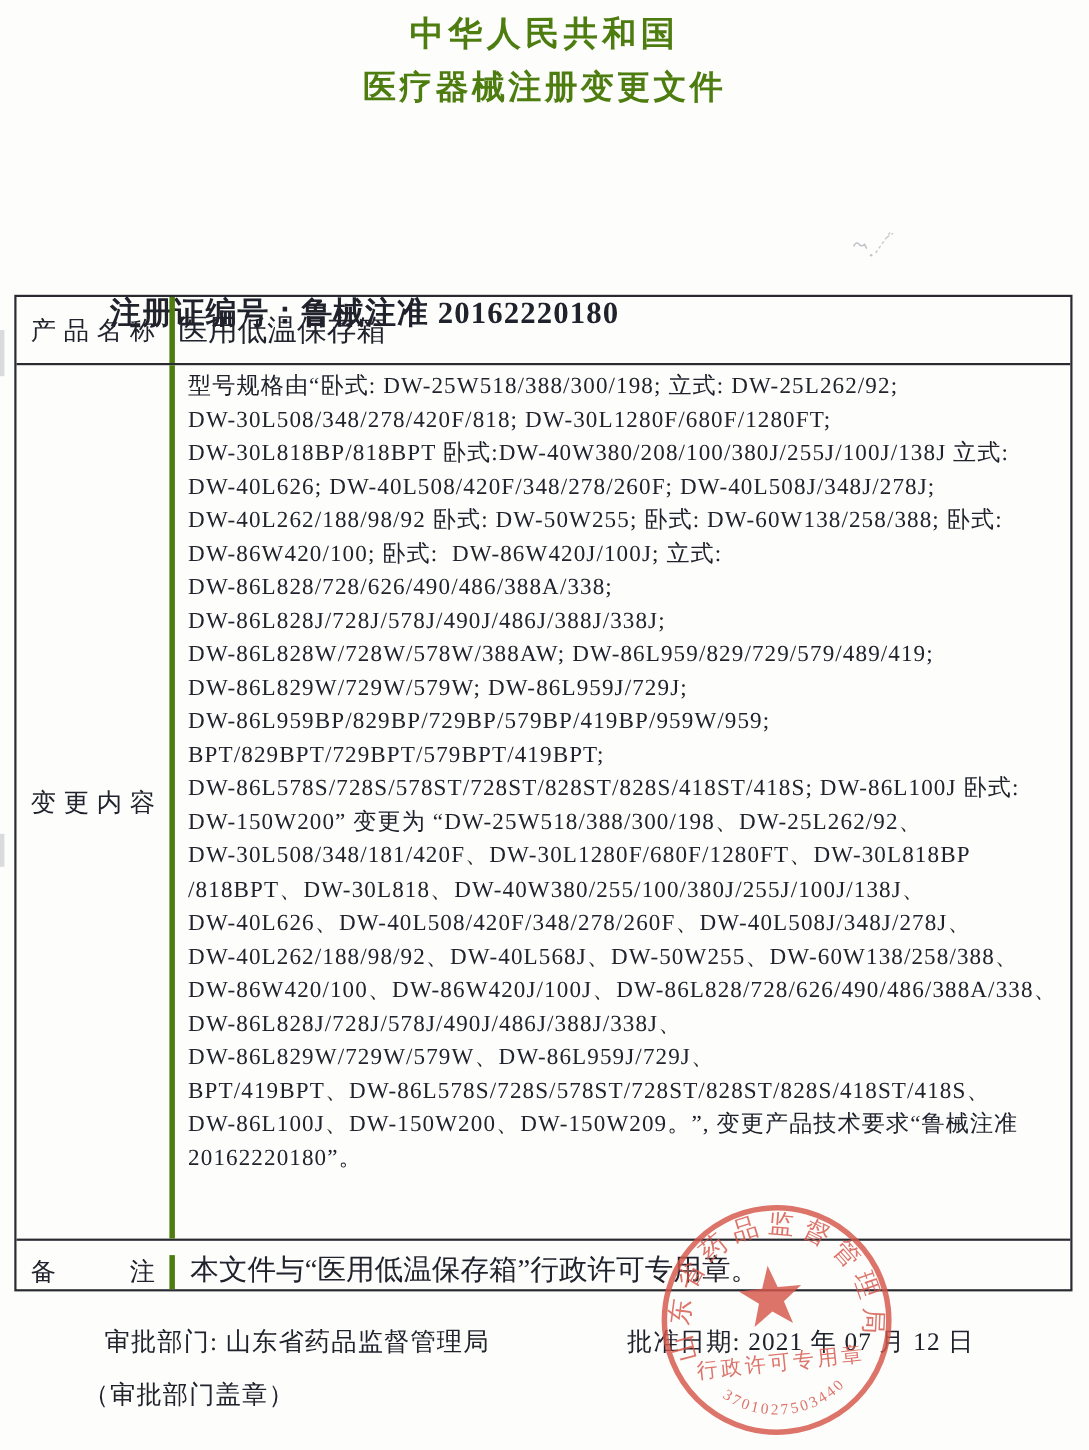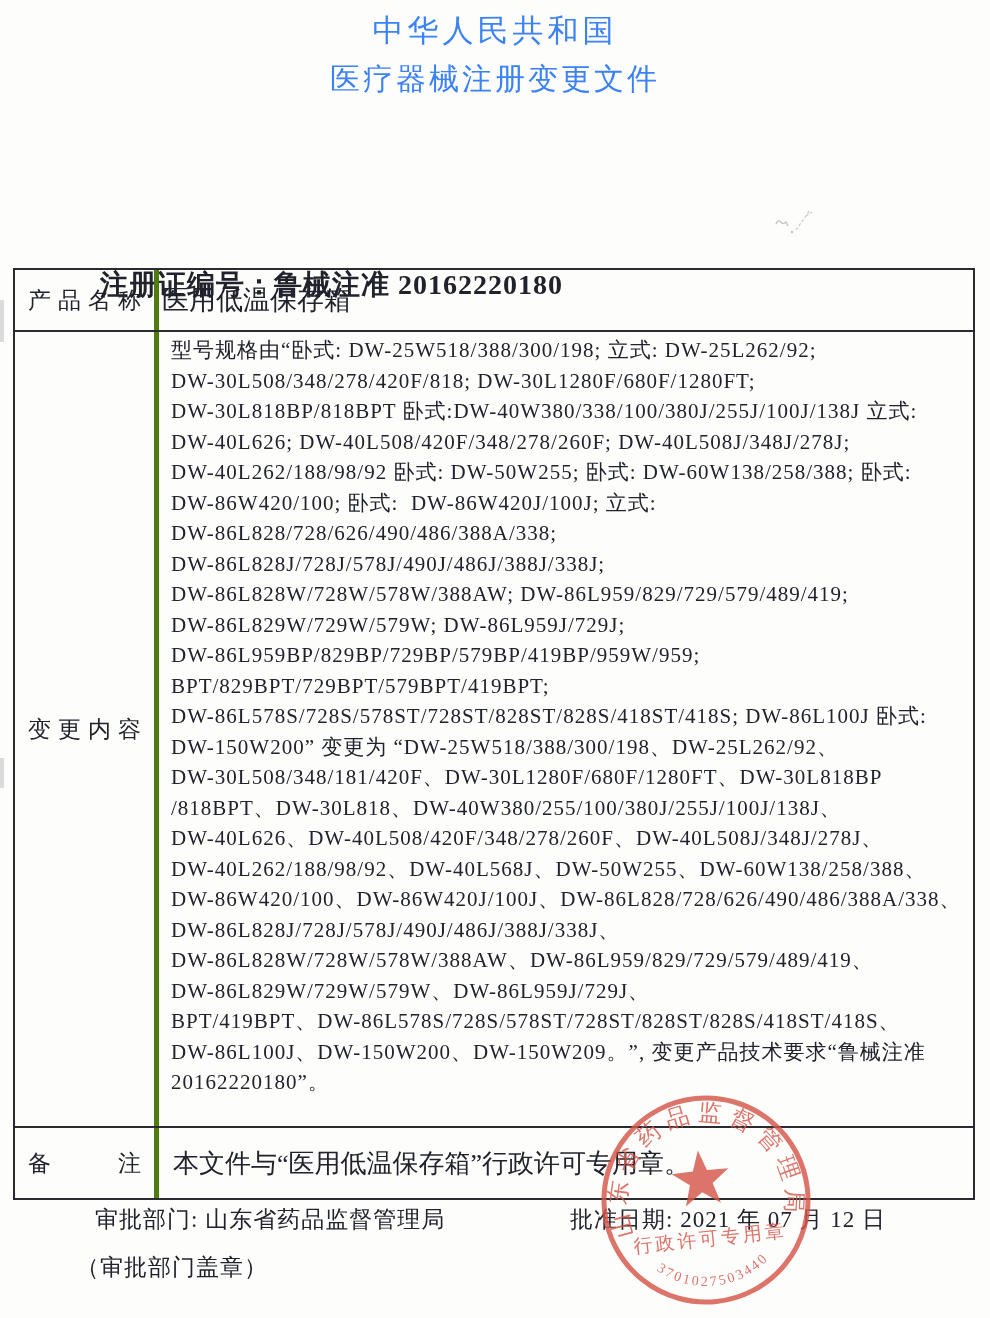--- a/index.html
+++ b/index.html
@@ -1,38 +1,38 @@
 <!DOCTYPE html>
 <html><head>
 <meta charset="utf-8">
 <style>
   html,body{margin:0;padding:0;}
   body{
     width:990px;height:1318px;position:relative;overflow:hidden;
     background:#fdfdfc;color:#20222c;
     font-family:"Liberation Serif","DejaVu Serif",serif;
   }
-  .doc-title{position:absolute;left:0;width:100%;text-align:center;font-weight:400;color:#3b82f6;}
+  .doc-title{position:absolute;left:0;width:100%;text-align:center;font-weight:700;color:#4d7c0f;}
   #title1{top:10px;font-size:31px;letter-spacing:4px;}
   #title2{top:59px;font-size:30px;letter-spacing:3px;}
   #regline{position:absolute;left:100px;top:218px;font-size:28px;font-weight:700;letter-spacing:1px;margin-top:48px;}
   
   .tbl{position:absolute;left:13px;top:268px;width:958px;border:2px solid #2a2b31;background:transparent;}
   .trow{display:flex;border-bottom:2px solid #2a2b31;}
   .trow:last-child{border-bottom:none;}
   .cell-label{flex:0 0 139px;width:139px;border-right:5px solid #4d7c0f;
     display:flex;align-items:center;justify-content:center;font-size:23px;font-weight:400;}
   .cell-label .lbl{width:113px;text-align:justify;text-align-last:justify;}
   .cell-content{flex:1 1 auto;min-width:0;overflow:hidden;}
   .row-product{height:60px;}
   .row-product .cell-content{display:flex;align-items:center;padding-left:3px;font-size:27px;}
   .row-change{height:794px;}
   .row-change .cell-content{padding:3px 2px 12px 12px;}
   .row-change .line{font-size:21px;line-height:30.5px;letter-spacing:1px;white-space:pre;}
-  .row-note{height:70px;}
+  .row-note{height:44px;align-items:flex-end;}
   .row-note .cell-content{display:flex;align-items:center;padding-left:14px;font-size:26px;}
   .line{white-space:pre;}
   
   .foot{position:absolute;font-size:23px;letter-spacing:1px;}
   #dept{left:95px;top:1204px;}
   #date{left:570px;top:1204px;}
   #sealnote{left:76px;top:1252px;}
   
   #stamp{position:absolute;left:593px;top:1087px;width:226px;height:226px;
     transform:rotate(-6deg);opacity:0.82;pointer-events:none;}
@@ -66,39 +66,38 @@
         <div class="pline">医用低温保存箱</div>
       </div>
   </div>
   <div class="trow row-change">
     <div class="cell-label">
       <span class="lbl">变更内容</span>
     </div>
     <div class="cell-content">
         <div class="line">型号规格由“卧式: DW-25W518/388/300/198; 立式: DW-25L262/92;</div>
         <div class="line">DW-30L508/348/278/420F/818; DW-30L1280F/680F/1280FT;</div>
-        <div class="line">DW-30L818BP/818BPT 卧式:DW-40W380/338/100/380J/255J/100J/138J 立式:</div>
+        <div class="line">DW-30L818BP/818BPT 卧式:DW-40W380/208/100/380J/255J/100J/138J 立式:</div>
         <div class="line">DW-40L626; DW-40L508/420F/348/278/260F; DW-40L508J/348J/278J;</div>
         <div class="line">DW-40L262/188/98/92 卧式: DW-50W255; 卧式: DW-60W138/258/388; 卧式:</div>
         <div class="line">DW-86W420/100; 卧式:  DW-86W420J/100J; 立式:</div>
         <div class="line">DW-86L828/728/626/490/486/388A/338;</div>
         <div class="line">DW-86L828J/728J/578J/490J/486J/388J/338J;</div>
         <div class="line">DW-86L828W/728W/578W/388AW; DW-86L959/829/729/579/489/419;</div>
         <div class="line">DW-86L829W/729W/579W; DW-86L959J/729J;</div>
         <div class="line">DW-86L959BP/829BP/729BP/579BP/419BP/959W/959;</div>
         <div class="line">BPT/829BPT/729BPT/579BPT/419BPT;</div>
         <div class="line">DW-86L578S/728S/578ST/728ST/828ST/828S/418ST/418S; DW-86L100J 卧式:</div>
         <div class="line">DW-150W200” 变更为 “DW-25W518/388/300/198、DW-25L262/92、</div>
         <div class="line">DW-30L508/348/181/420F、DW-30L1280F/680F/1280FT、DW-30L818BP</div>
         <div class="line">/818BPT、DW-30L818、DW-40W380/255/100/380J/255J/100J/138J、</div>
         <div class="line">DW-40L626、DW-40L508/420F/348/278/260F、DW-40L508J/348J/278J、</div>
         <div class="line">DW-40L262/188/98/92、DW-40L568J、DW-50W255、DW-60W138/258/388、</div>
         <div class="line">DW-86W420/100、DW-86W420J/100J、DW-86L828/728/626/490/486/388A/338、</div>
         <div class="line">DW-86L828J/728J/578J/490J/486J/388J/338J、</div>
-        <div class="line">DW-86L828W/728W/578W/388AW、DW-86L959/829/729/579/489/419、</div>
         <div class="line">DW-86L829W/729W/579W、DW-86L959J/729J、</div>
         <div class="line">BPT/419BPT、DW-86L578S/728S/578ST/728ST/828ST/828S/418ST/418S、</div>
         <div class="line">DW-86L100J、DW-150W200、DW-150W209。”, 变更产品技术要求“鲁械注准</div>
         <div class="line">20162220180”。</div>
       </div>
   </div>
   <div class="trow row-note">
     <div class="cell-label">
       <span class="lbl">备注</span>
     </div>

